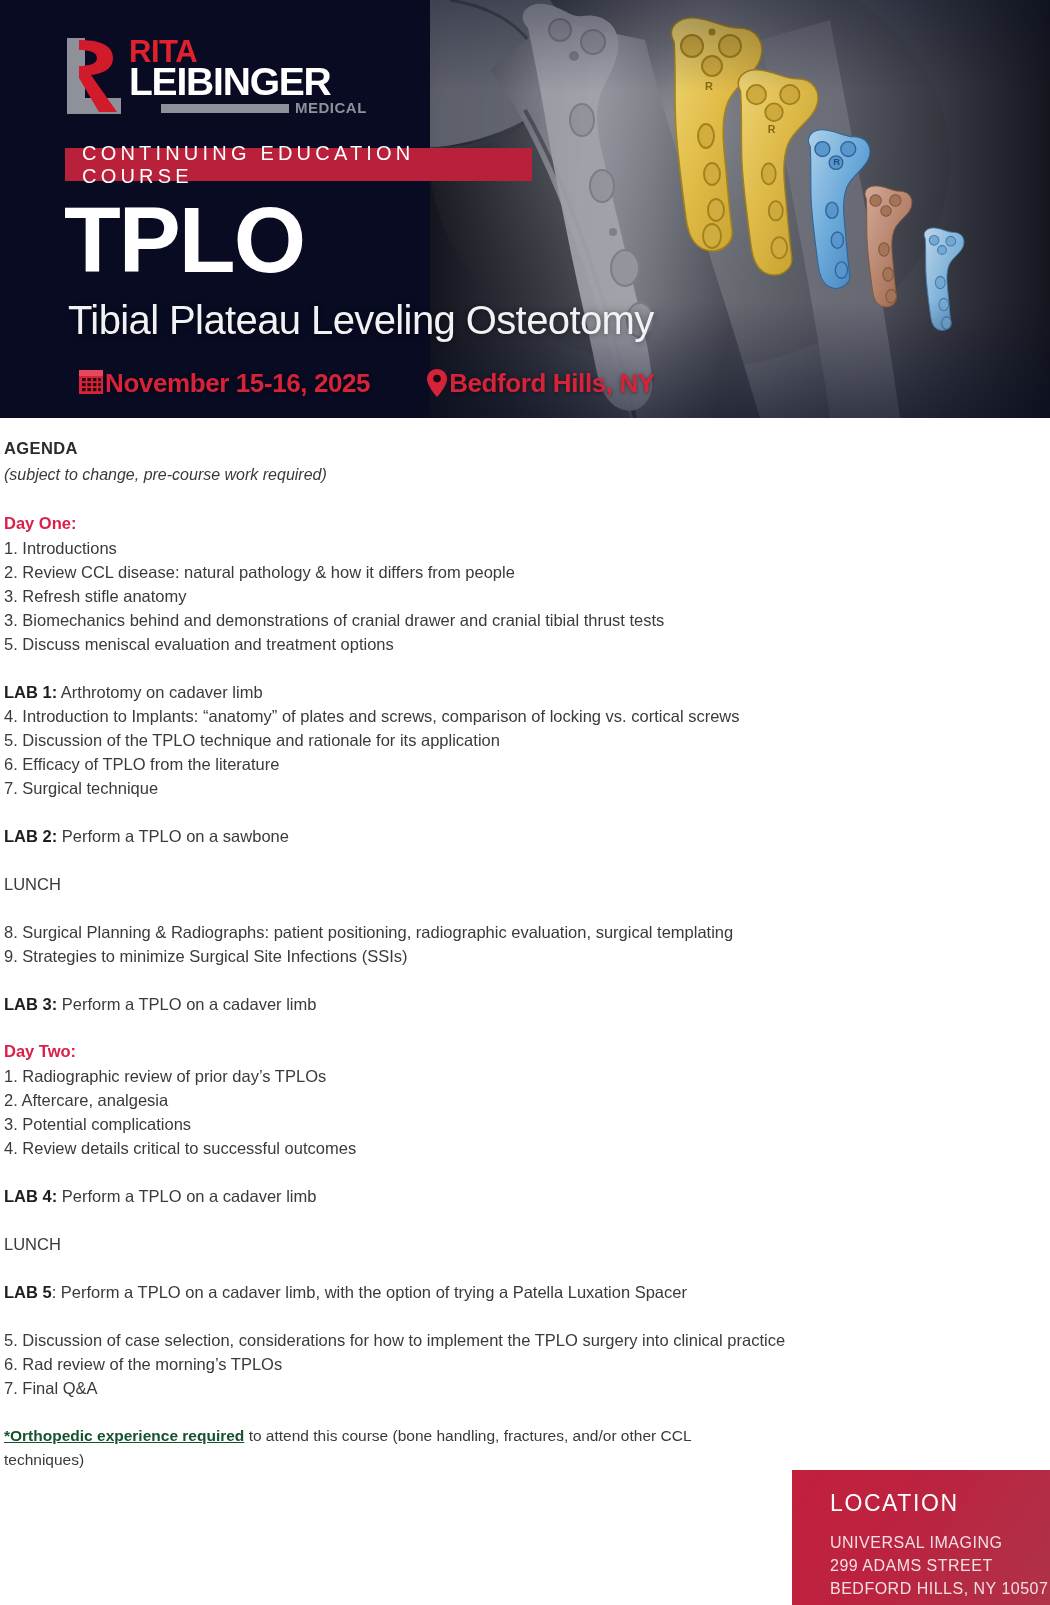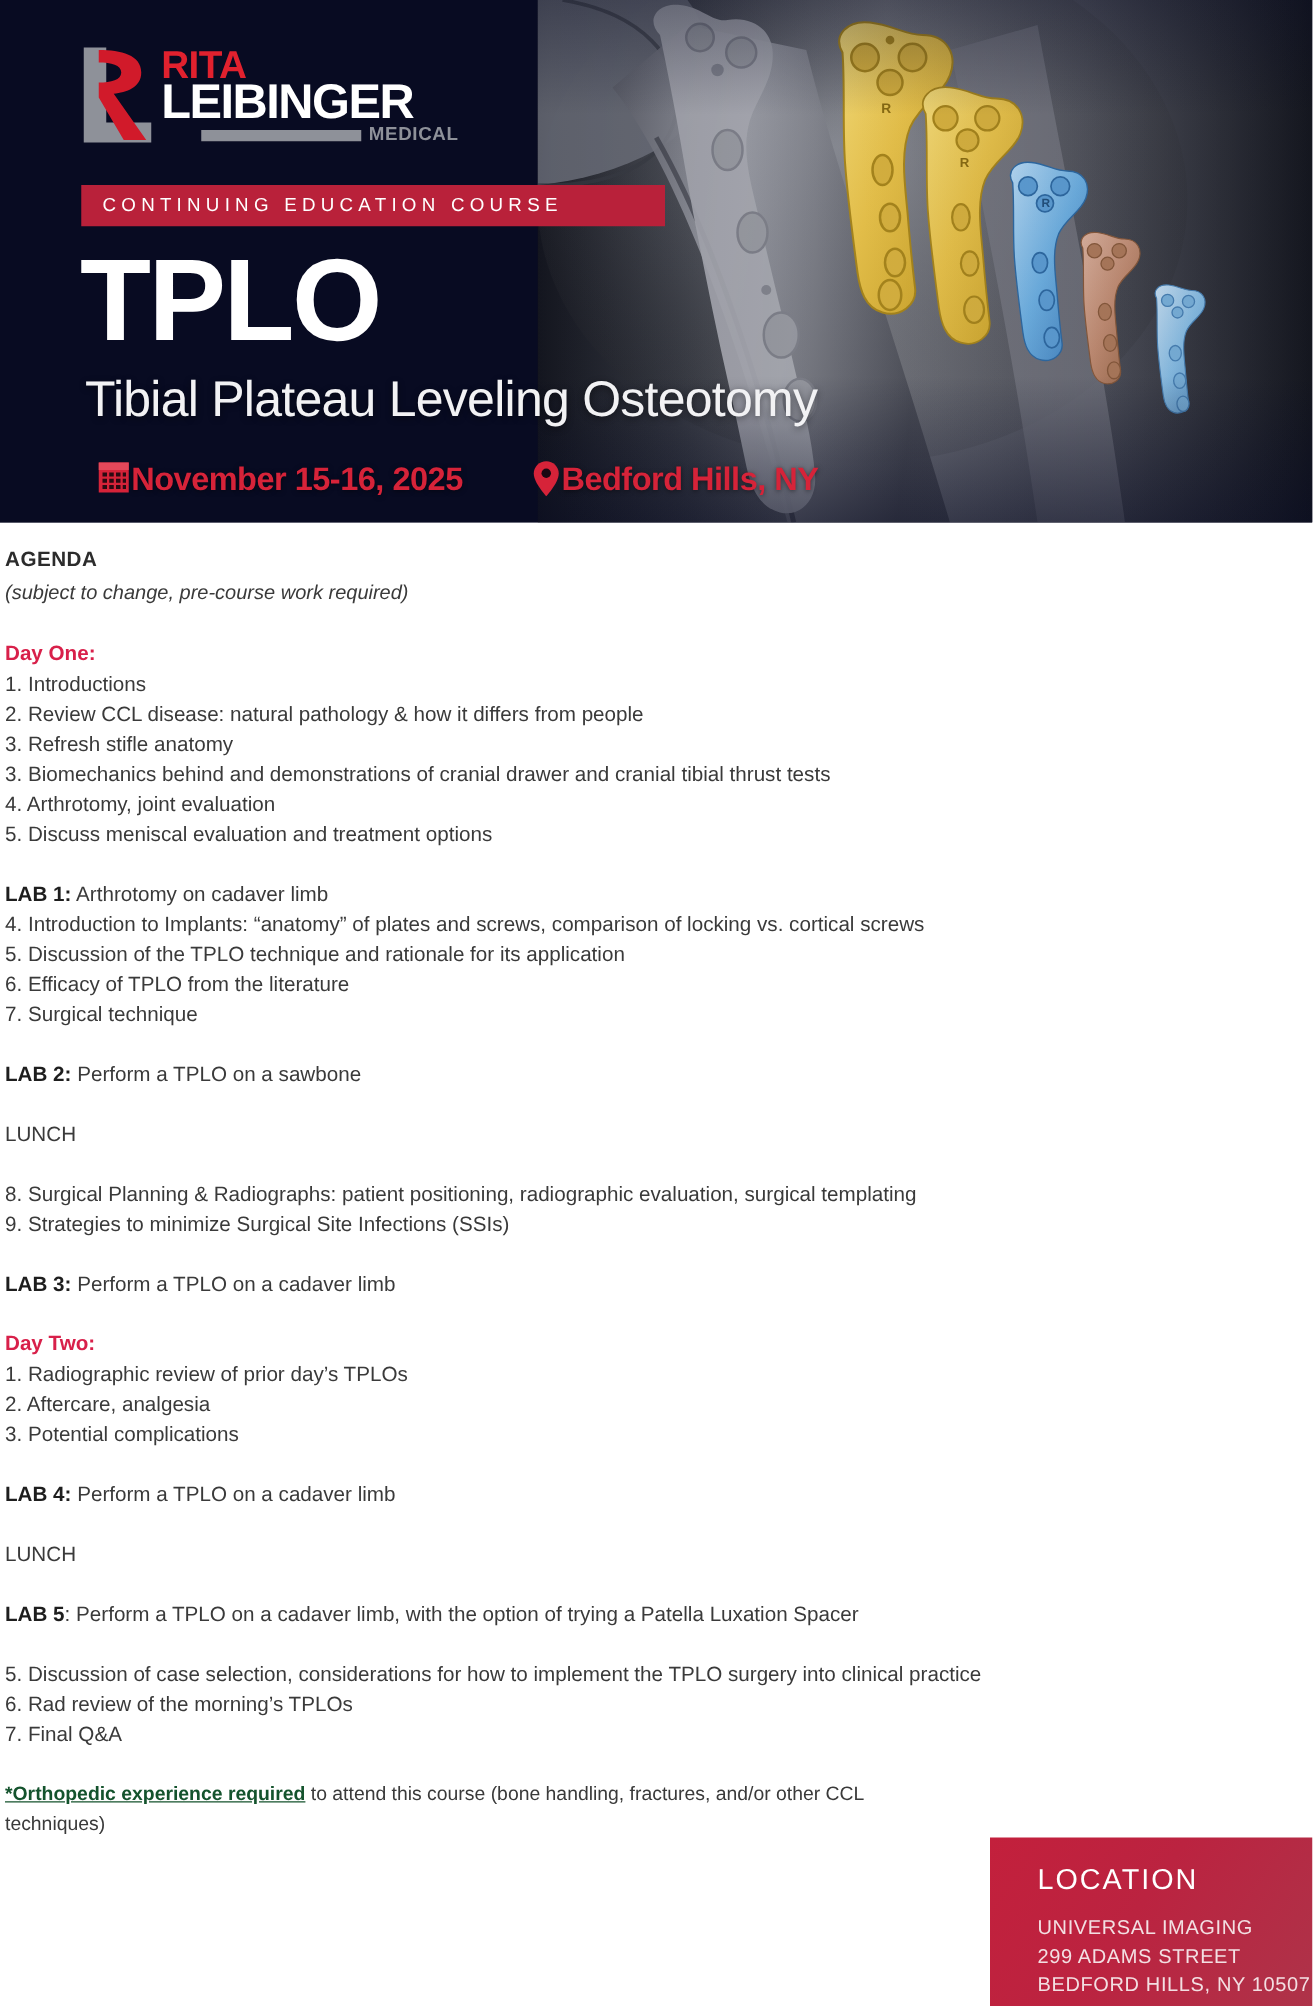--- a/index.html
+++ b/index.html
@@ -44,21 +44,21 @@
 
   
   .ce-banner {
     position:absolute; left:65px; top:148px;
     width:467px; height:33px;
     background:#b9213a;
     display:flex; align-items:center;
   }
   .ce-banner span {
     color:#ffffff;
-    font-size:15px;
+    font-size:20px;
     letter-spacing:4.2px;
     font-weight:500;
     padding-left:17px;
   }
 
   
   .title-main {
     position:absolute; left:64px; top:194px;
     font-size:93px; font-weight:bold; color:#ffffff;
     letter-spacing:-2px; line-height:1;
@@ -326,21 +326,20 @@
   <div class="agenda-title">AGENDA</div>
   <div class="agenda-note">(subject to change, pre-course work required)</div>
 
   <div class="spacer"></div>
 
   <div class="day-head">Day One:</div>
   <div class="line">1. Introductions</div>
   <div class="line">2. Review CCL disease: natural pathology &amp; how it differs from people</div>
   <div class="line">3. Refresh stifle anatomy</div>
   <div class="line">3. Biomechanics behind and demonstrations of cranial drawer and cranial tibial thrust tests</div>
-  <div class="line">4. Arthrotomy, joint evaluation</div>
   <div class="line">5. Discuss meniscal evaluation and treatment options</div>
 
   <div class="spacer"></div>
 
   <div class="line"><b>LAB 1:</b><span> Arthrotomy on cadaver limb</span></div>
   <div class="line">4. Introduction to Implants: “anatomy” of plates and screws, comparison of locking vs. cortical screws</div>
   <div class="line">5. Discussion of the TPLO technique and rationale for its application</div>
   <div class="line">6. Efficacy of TPLO from the literature</div>
   <div class="line">7. Surgical technique</div>
 
@@ -360,20 +359,21 @@
   <div class="spacer"></div>
 
   <div class="line"><b>LAB 3:</b><span> Perform a TPLO on a cadaver limb</span></div>
 
   <div class="spacer"></div>
 
   <div class="day-head">Day Two:</div>
   <div class="line">1. Radiographic review of prior day’s TPLOs</div>
   <div class="line">2. Aftercare, analgesia</div>
   <div class="line">3. Potential complications</div>
+  <div class="line">4. Review details critical to successful outcomes</div>
 
   <div class="spacer"></div>
 
   <div class="line"><b>LAB 4:</b><span> Perform a TPLO on a cadaver limb</span></div>
 
   <div class="spacer"></div>
 
   <div class="line">LUNCH</div>
 
   <div class="spacer"></div>

